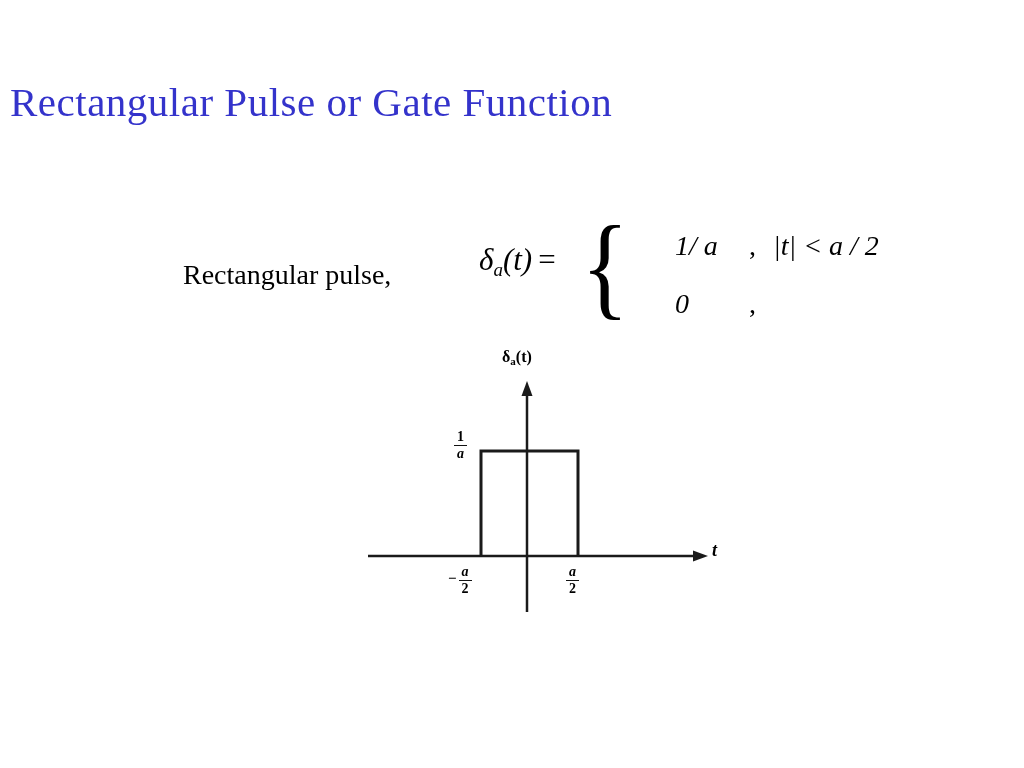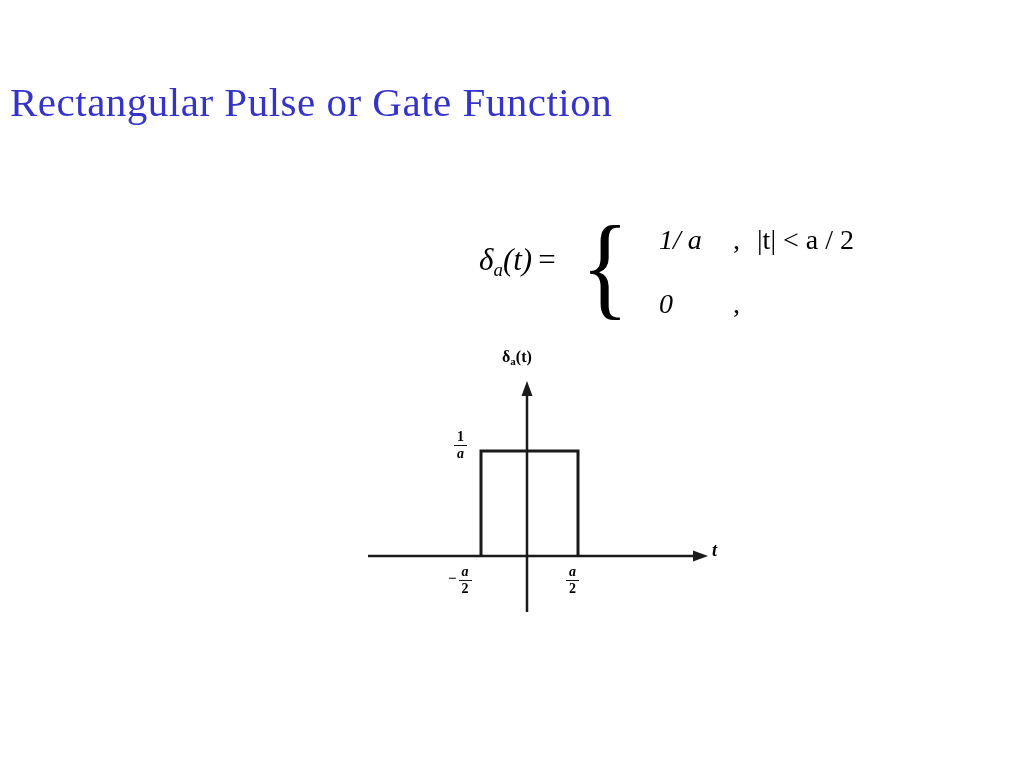--- a/index.html
+++ b/index.html
@@ -29,26 +29,26 @@
   }
   .lhs .sub{font-size:19px;font-style:italic;position:relative;top:6px;}
   .lhs .equals{font-style:normal;margin-left:6px;}
   .brace{
     position:absolute;left:581px;top:218px;
     font-size:100px;line-height:100px;
     display:inline-block;
     transform:scaleY(1.15);transform-origin:50% 55%;
     font-weight:300;
   }
-  .cases{position:absolute;left:620px;top:224px;padding-left:39px;}
+  .cases{position:absolute;left:636px;top:224px;padding-left:39px;}
   .case{display:flex;align-items:baseline;font-size:28px;height:40px;}
   .case + .case{margin-top:24px;}
   .case .val{display:inline-block;width:74px;font-style:italic;}
   .case .comma{display:inline-block;width:24px;}
-  .case .cond{}
+  .case .cond{font-style:italic;margin-top:6px;}
   
   .graph{position:absolute;left:340px;top:340px;width:420px;height:300px;}
   .graph svg{position:absolute;left:0;top:0;}
   .glabel{position:absolute;font-family:"Liberation Serif",serif;}
   .ylab{left:162px;top:8px;font-size:16px;font-weight:600;}
   .ylab .sub{font-size:11px;position:relative;top:3px;}
   .xlab{left:372px;top:200px;font-size:18px;font-weight:700;font-style:italic;}
   .amp{left:114px;top:87px;}
   .edge-left{left:108px;top:224px;display:flex;align-items:center;}
   .edge-right{left:226px;top:224px;display:flex;align-items:center;}
@@ -58,20 +58,21 @@
   .frac .it{font-style:italic;}
   .minus{font-size:15px;font-weight:600;margin-right:2px;position:relative;top:-2px;}
 </style>
 </head>
 <body>
 
 <div class="slide">
 
   <h1 class="title">Rectangular Pulse or Gate Function</h1>
 
+  <span class="intro">Rectangular pulse,</span>
 
   <div class="lhs"><span>δ</span><span class="sub">a</span><span>(t)</span><span class="equals">=</span></div>
 
   <span class="brace">{</span>
 
   <div class="cases">
     <div class="case">
       <span class="val">1/ a</span>
       <span class="comma">,</span>
       <span class="cond">|t| &lt; a / 2</span>

